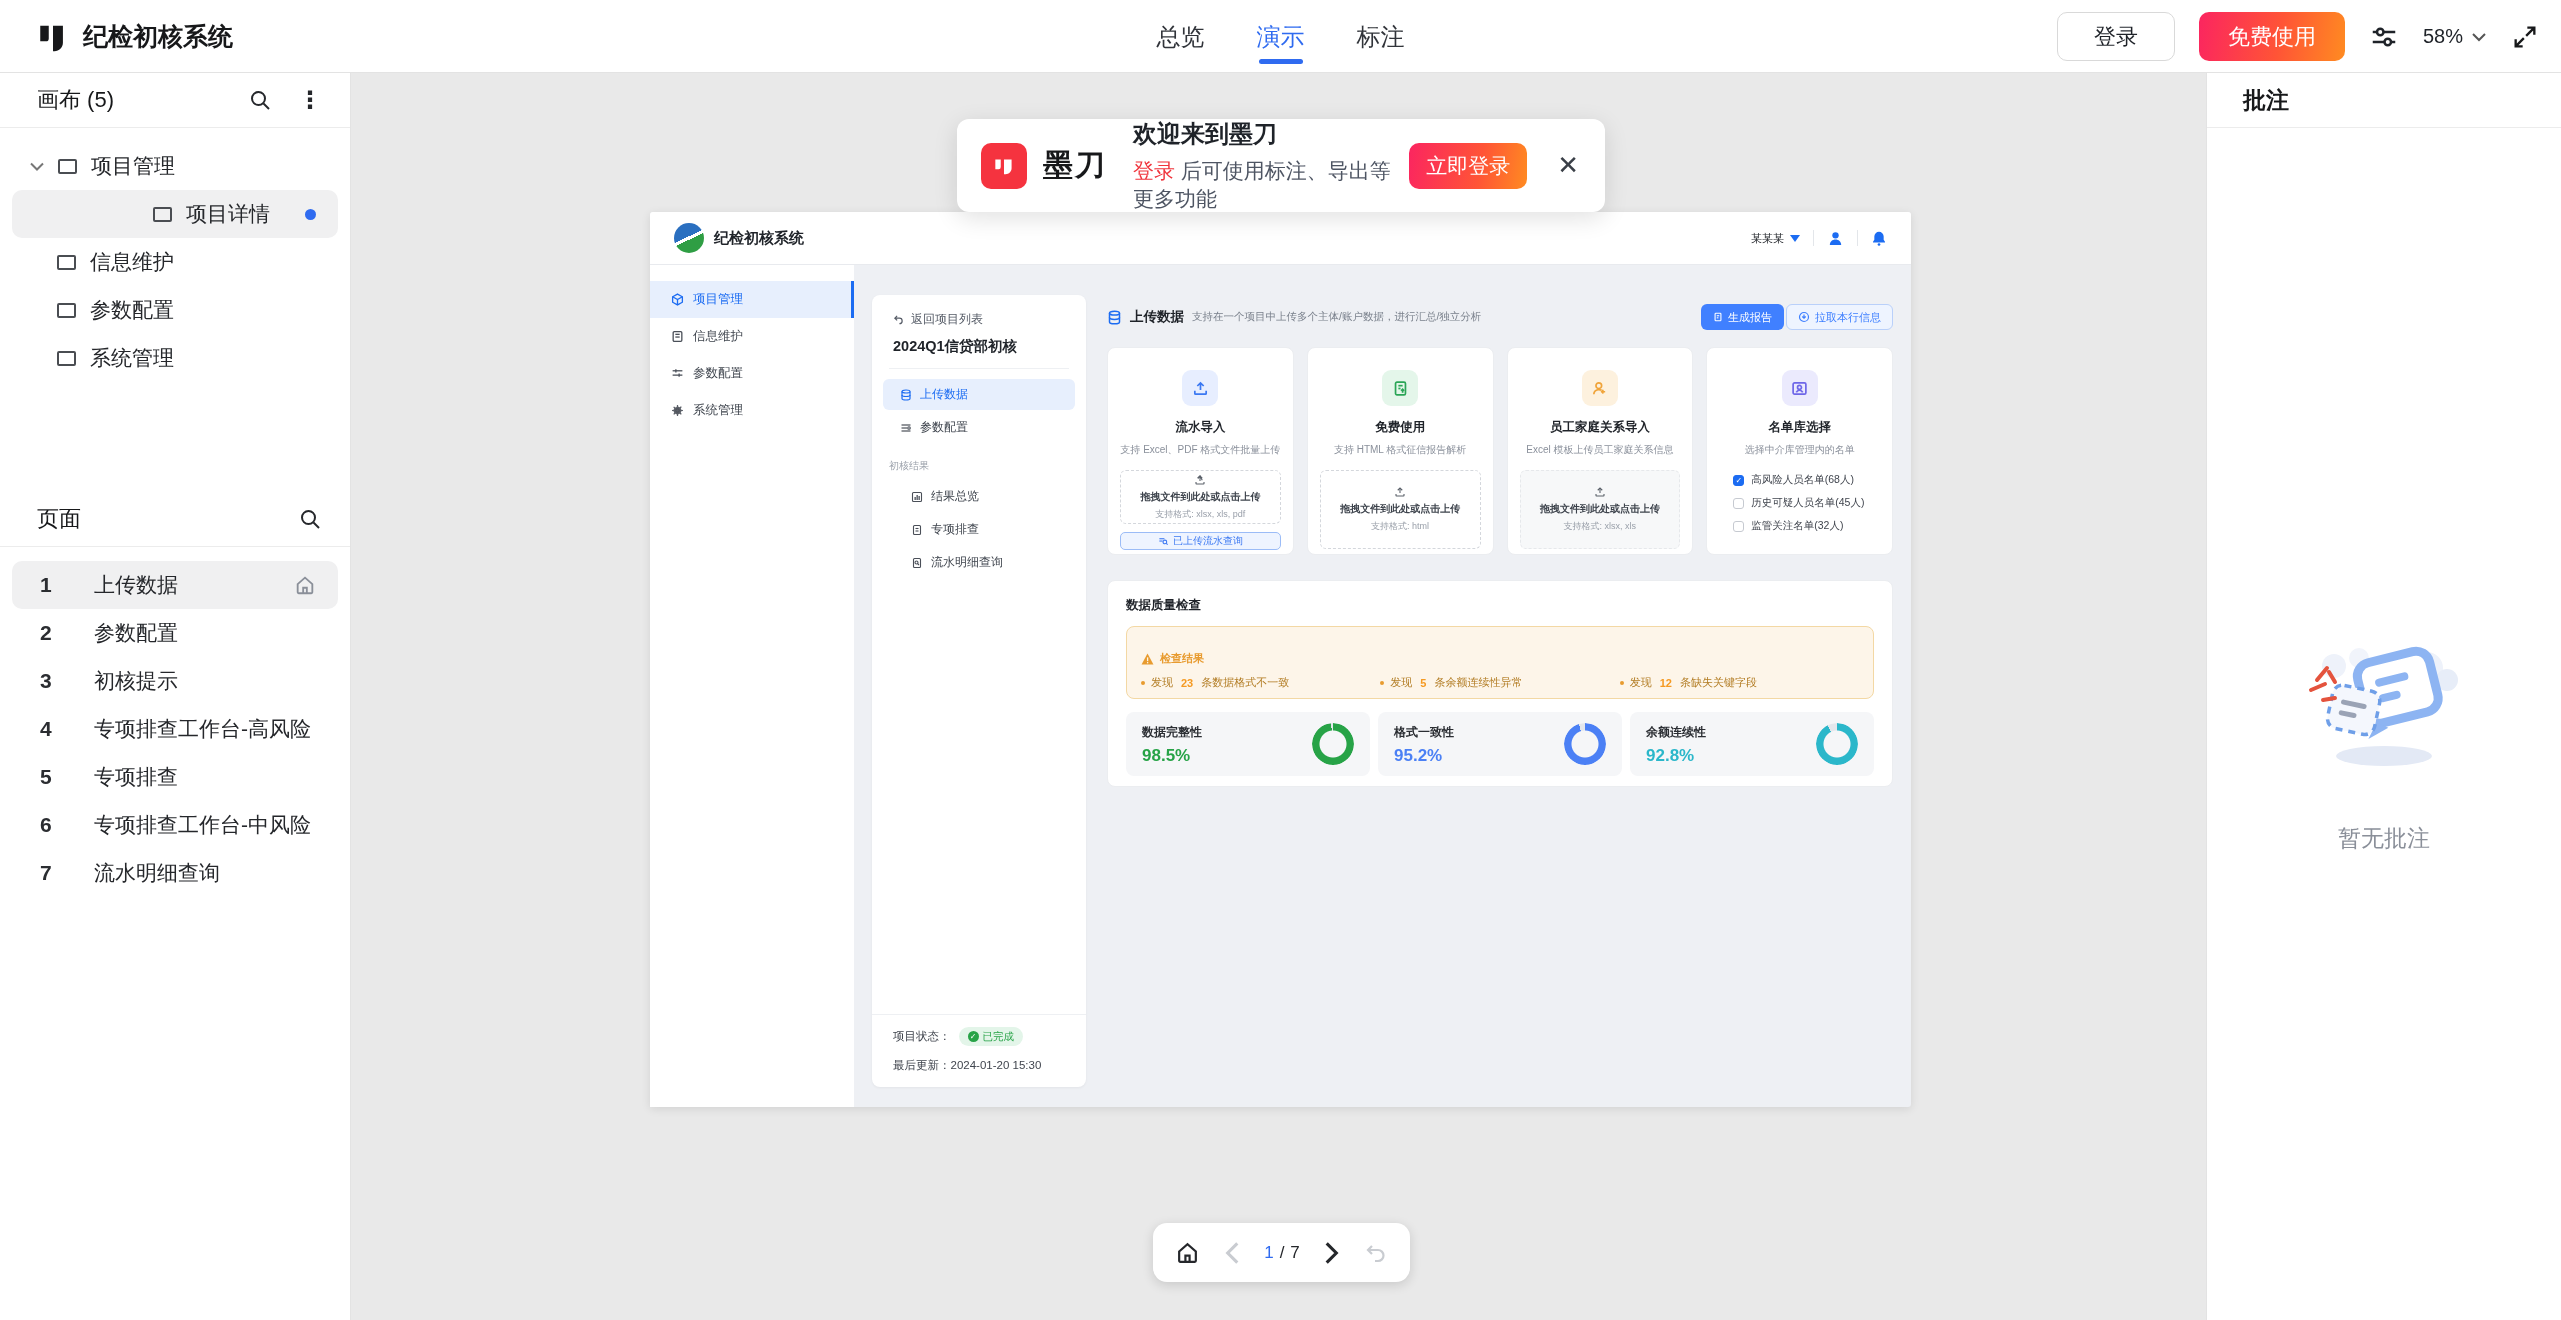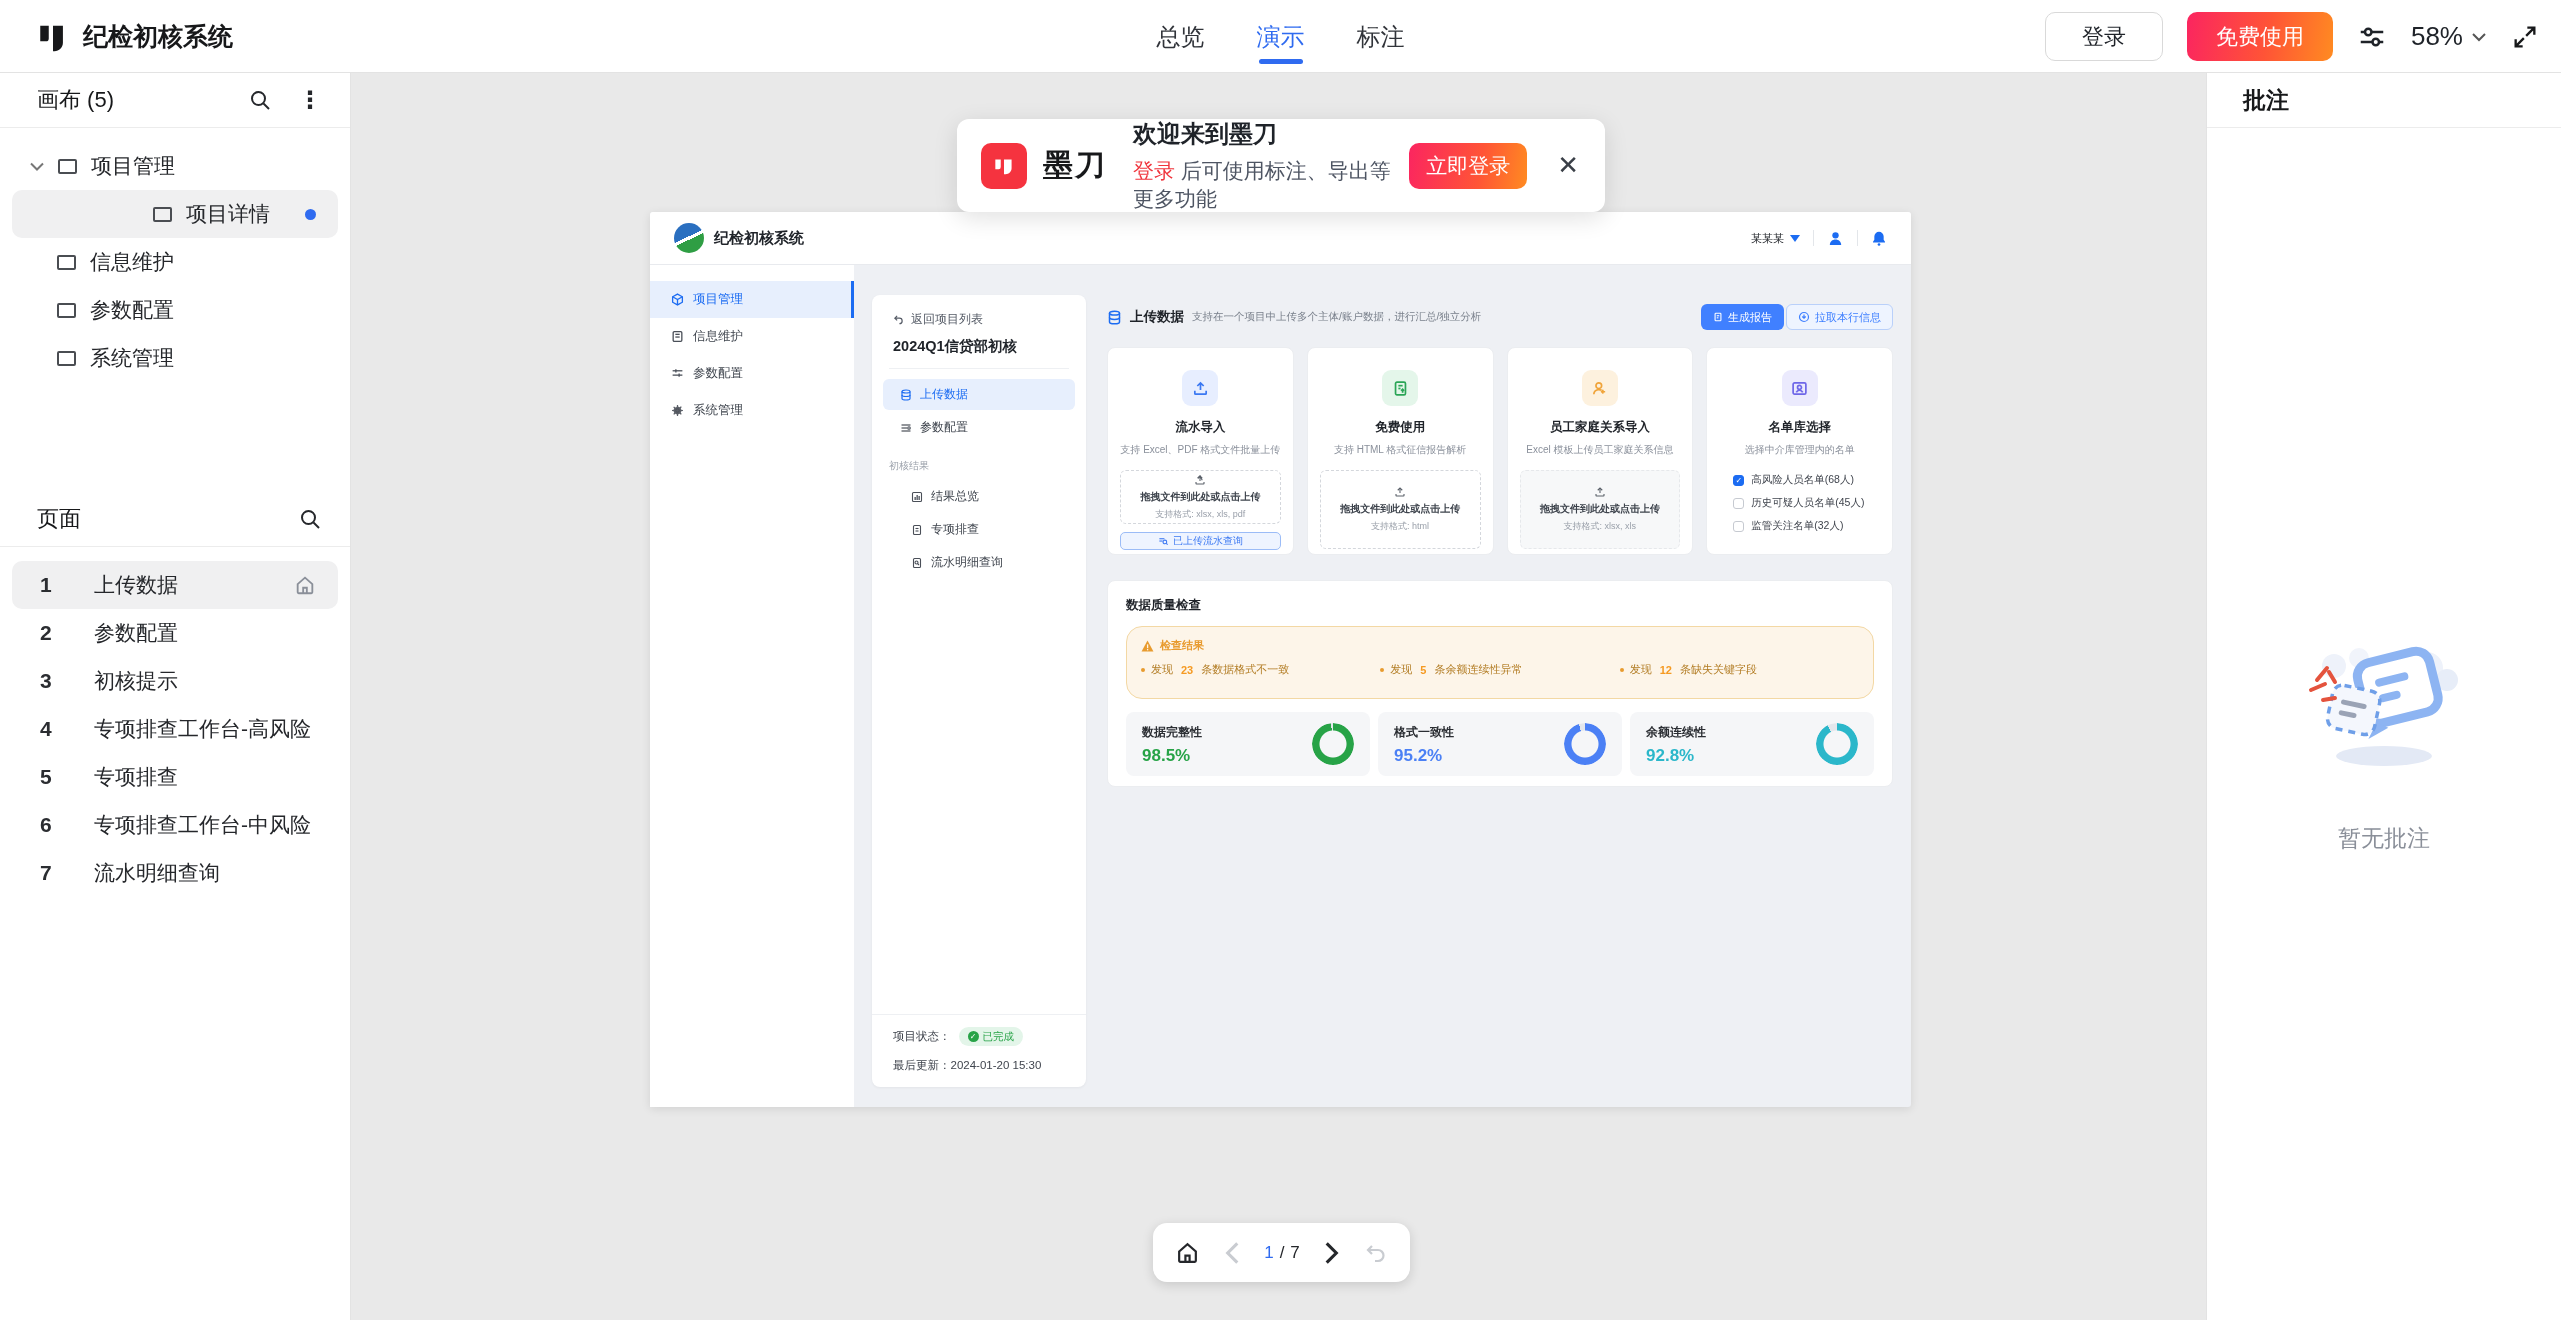--- a/index.html
+++ b/index.html
@@ -11,21 +11,21 @@
   .topbar { position:absolute; left:0; top:0; width:2561px; height:73px; background:#fff; border-bottom:1px solid #e3e3e3; z-index:30; }
   .brand { position:absolute; left:36px; top:0; height:73px; display:flex; align-items:center; gap:13px; }
   .brand-title { font-size:25px; font-weight:bold; color:#17181a; }
   .tabs { position:absolute; left:50%; transform:translateX(-50%); top:0; height:73px; display:flex; align-items:center; gap:52px; }
   .tab { font-size:24px; color:#31343a; cursor:pointer; position:relative; height:73px; display:flex; align-items:center; }
   .tab.active { color:#2f6bf0; }
   .tab.active::after { content:""; position:absolute; left:50%; transform:translateX(-50%); bottom:9px; width:44px; height:5px; border-radius:3px; background:#2f6bf0; }
   .topbar-right { position:absolute; right:22px; top:0; height:73px; display:flex; align-items:center; gap:24px; }
   .btn-login { width:118px; height:49px; border:1px solid #d9d9d9; border-radius:10px; background:#fff; font-size:22px; color:#1f2329; display:flex; align-items:center; justify-content:center; }
   .btn-free { width:146px; height:49px; border-radius:10px; background:linear-gradient(100deg,#fb2560 0%,#ff5436 55%,#ff8b21 100%); font-size:22px; color:#fff; display:flex; align-items:center; justify-content:center; }
-  .zoom-ctrl { display:flex; align-items:center; gap:8px; font-size:26px; color:#1f2329; }
+  .zoom-ctrl { display:flex; align-items:center; gap:8px; font-size:20px; color:#1f2329; }
 
   
   .sidebar-l { position:absolute; left:0; top:73px; width:351px; height:1247px; background:#fff; border-right:1px solid #e3e3e3; z-index:20; }
   .panel-head { height:55px; display:flex; align-items:center; padding:0 28px 0 37px; border-bottom:1px solid #ececec; }
   .panel-head .ph-title { font-size:22px; color:#17181a; flex:1; }
   .tree { padding:14px 0; }
   .tree-row { height:48px; display:flex; align-items:center; font-size:21px; color:#25272b; padding-left:30px; gap:14px; }
   .tree-row.child { margin:0 12px; padding-left:73px; border-radius:10px; background:#f0f0f1; position:relative;justify-content:center; }
   .tree-row.sib { padding-left:57px; }
   .frame-ico { width:19px; height:15px; border:2px solid #4a4d52; border-radius:2px; flex:0 0 auto; }
@@ -108,21 +108,21 @@
   .dz-fmt { font-size:9px; color:#9aa0aa; }
   .btn-flow-query { width:100%; height:18px; margin-top:8px; border:1px solid #9bbcf7; background:#eef4ff; border-radius:5px; color:#3b78f2; font-size:10px; display:flex; align-items:center; justify-content:center; gap:4px; }
   .cb-list { width:100%; margin-top:16px; display:flex; flex-direction:column; gap:9px; padding-left:14px; }
   .cb-row { display:flex; align-items:center; gap:7px; font-size:10.5px; color:#40454e; }
   .cbx { width:11px; height:11px; border:1px solid #c6cad1; border-radius:3px; background:#fff; flex:0 0 auto; display:flex; align-items:center; justify-content:center; font-size:8px; color:#fff; }
   .cbx.checked { background:#1c6cf2; border-color:#1c6cf2; }
   .cbx.checked::after { content:"✓"; }
 
   .quality { margin-top:25px; background:#fff; border:1px solid #ebedf0; border-radius:8px; height:207px; padding:16px 18px; }
   .q-title { font-size:12.5px; font-weight:bold; color:#1f2329; }
-  .warnbox { margin-top:12px; border:1px solid #f3d8a4; background:#fdf5e9; border-radius:16px; height:73px; padding:11px 14px; }
+  .warnbox { margin-top:12px; border:1px solid #f3d8a4; background:#fdf5e9; border-radius:8px; height:73px; padding:24px 14px; }
   .warn-head { display:flex; align-items:center; gap:6px; font-size:11px; font-weight:bold; color:#e89b2f; }
   .warn-items { display:flex; margin-top:9px; }
   .warn-item { flex:1; font-size:11px; color:#b27c23; display:flex; align-items:center; gap:6px; }
   .warn-item::before { content:""; width:4px; height:4px; border-radius:50%; background:#e89b2f; }
   .warn-item b { color:#f59a23; margin:0 2px; font-weight:bold; }
   .metrics { display:flex; gap:8px; margin-top:13px; }
   .metric { flex:1; height:64px; background:#f5f6f8; border-radius:8px; padding:12px 16px; position:relative; }
   .m-label { font-size:12px; font-weight:bold; color:#2b2e33; }
   .m-value { font-size:17px; font-weight:bold; margin-top:5px; }
   .donut { position:absolute; right:16px; top:11px; width:42px; height:42px; border-radius:50%;

